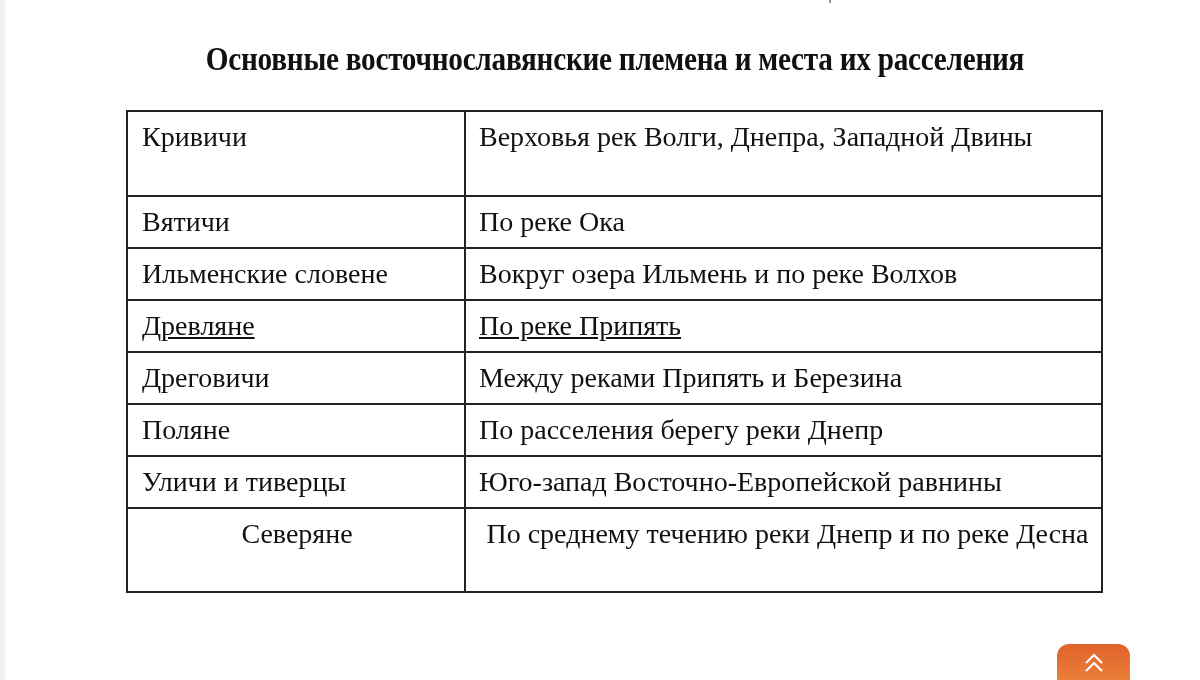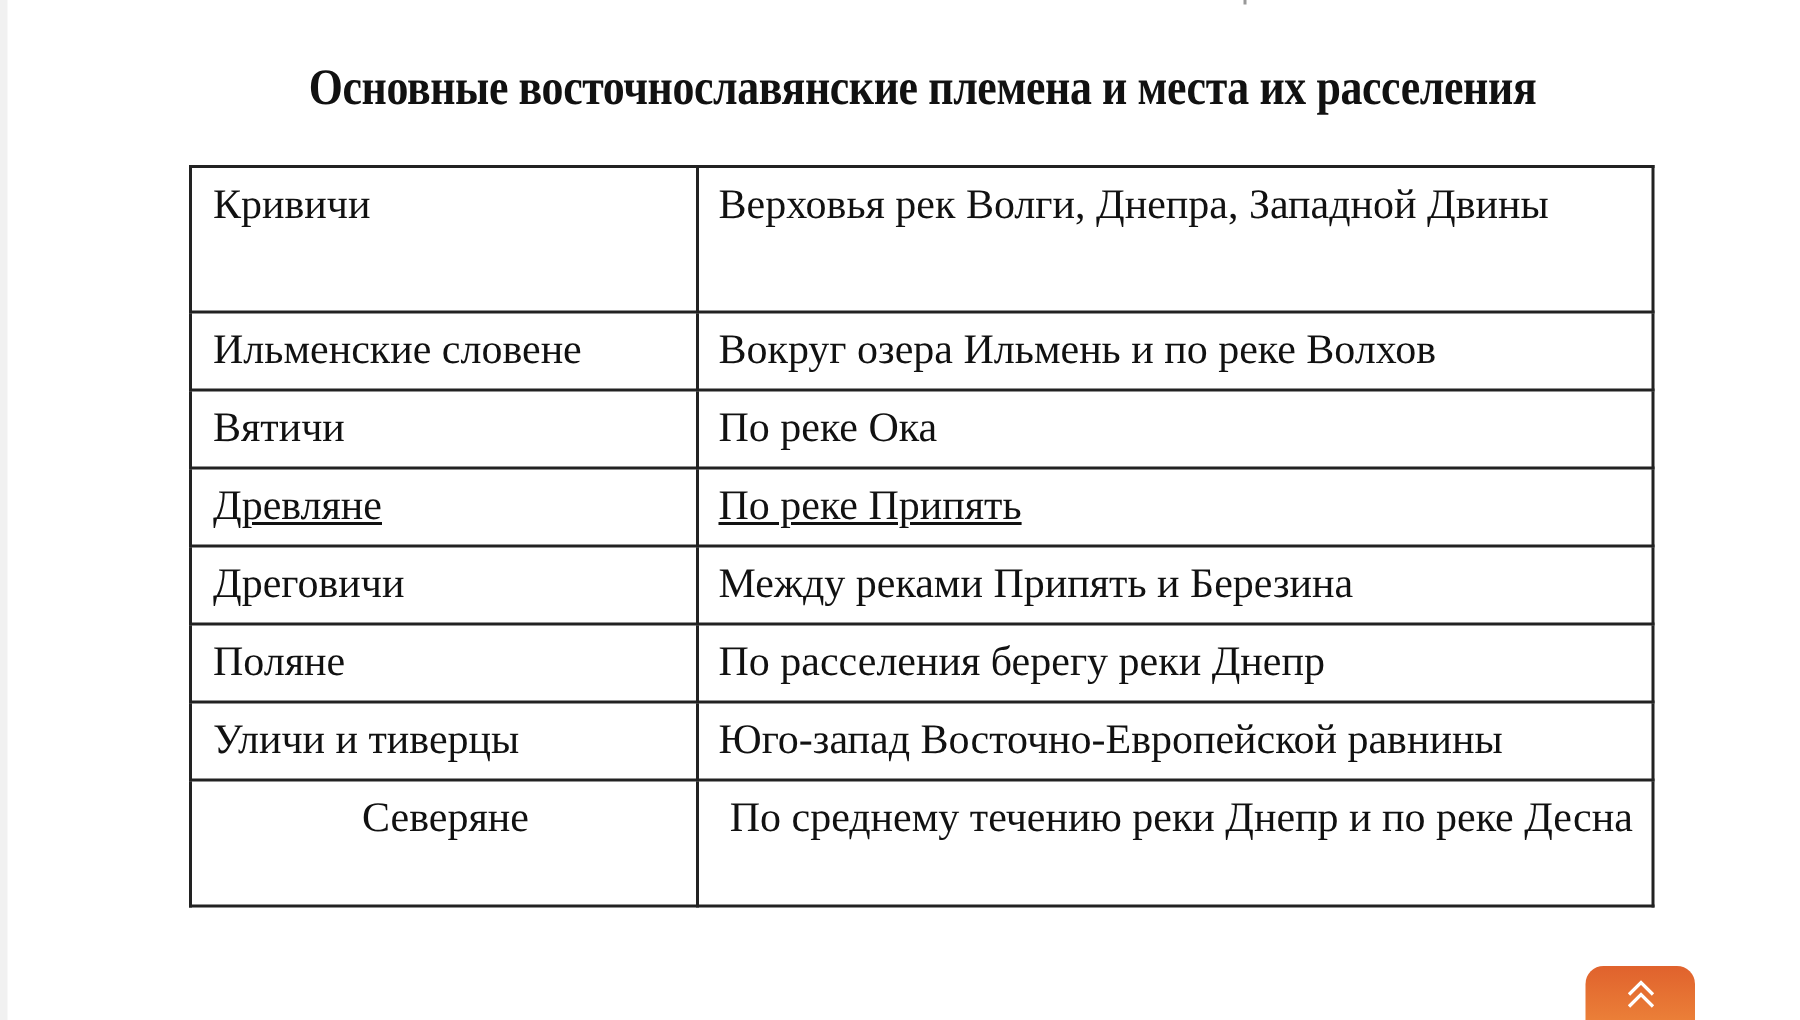--- a/index.html
+++ b/index.html
@@ -47,31 +47,31 @@
 </head>
 <body>
 
 <div class="left-strip"></div>
 <div class="top-mark"></div>
 
 <h1 class="title" style="margin:0;">Основные восточнославянские племена и места их расселения</h1>
 
 <table class="tribes">
   <tbody>
-    <tr style="height:97px;">
+    <tr style="height:85px;">
       <td class="name">Кривичи</td>
       <td class="place">Верховья рек Волги, Днепра, Западной Двины</td>
     </tr>
     <tr style="height:52px;">
+      <td class="name">Вятичи</td>
+      <td class="place">По реке Ока</td>
+    </tr>
+    <tr style="height:52px;">
       <td class="name">Ильменские словене</td>
       <td class="place">Вокруг озера Ильмень и по реке Волхов</td>
-    </tr>
-    <tr style="height:52px;">
-      <td class="name">Вятичи</td>
-      <td class="place">По реке Ока</td>
     </tr>
     <tr style="height:52px;text-decoration:underline;">
       <td class="name">Древляне</td>
       <td class="place">По реке Припять</td>
     </tr>
     <tr style="height:52px;">
       <td class="name">Дреговичи</td>
       <td class="place">Между реками Припять и Березина</td>
     </tr>
     <tr style="height:52px;">

